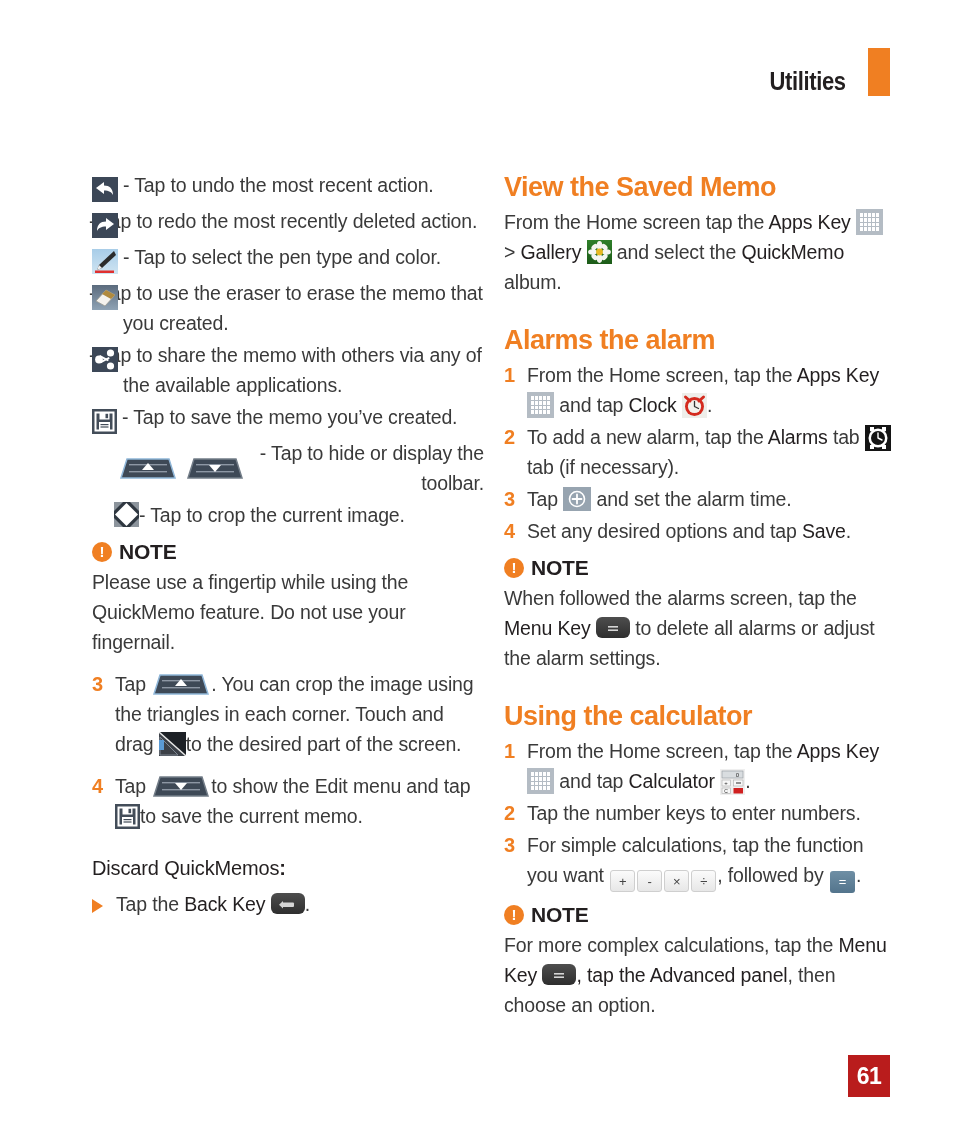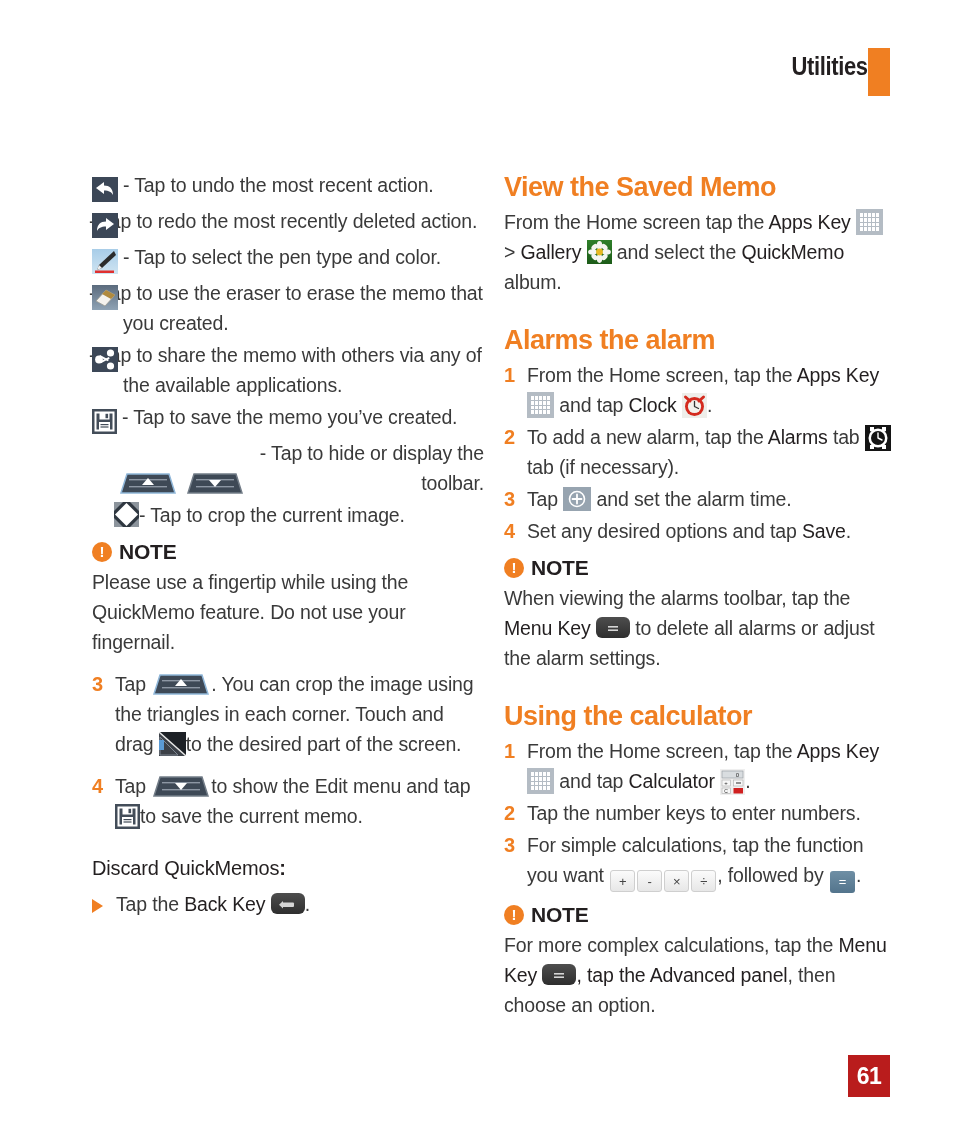--- a/index.html
+++ b/index.html
@@ -15,21 +15,22 @@
     position: relative;
     overflow: hidden;
   }
 
   
   .page-header {
     position: absolute;
     top: 52px;
     right: 64px;
     display: flex;
-    align-items: flex-start;
+    align-items: flex-end;
+    gap: 22px;
   }
   .header-title {
     font-size: 25px;
     font-weight: bold;
     letter-spacing: -0.4px;
     color: #231f20;
     transform: scaleX(0.88);
     transform-origin: right center;
     white-space: nowrap;
   }
@@ -87,21 +88,21 @@
     line-height: 30px;
   }
   .hang {
     padding-left: 34px;
     text-indent: -34px;
   }
 
   
   .toolbar-row {
     display: flex;
-    align-items: flex-end;
+    align-items: center;
     margin-bottom: 2px;
     padding-left: 26px;
   }
   .toolbar-row .tr-text {
     flex: 1 1 auto;
     padding-left: 2px;
     line-height: 30px;
     text-align: right;
   }
   .crop-row {
@@ -681,21 +682,21 @@
 
   <div class="step">
     <span class="num">4</span>
     <span class="step-body"><span>Set any desired options and tap</span> <b>Save</b><span>.</span></span>
   </div>
 
   <div class="note-head">
     <span class="ic-note">!</span>
     <span class="note-label">NOTE</span>
   </div>
-  <p class="note-body"><span>When viewing the alarms toolbar, tap the</span>
+  <p class="note-body"><span>When followed the alarms screen, tap the</span>
     <b>Menu Key</b>
     <span class="ic ic-menukey">
       <svg width="34" height="21" viewBox="0 0 34 21">
         <rect x="12" y="8" width="10" height="1.6" fill="#d6d6d6"></rect>
         <rect x="12" y="11.4" width="10" height="1.6" fill="#d6d6d6"></rect>
       </svg>
     </span>
     <span>to delete all alarms or adjust the alarm settings.</span>
   </p>
 

